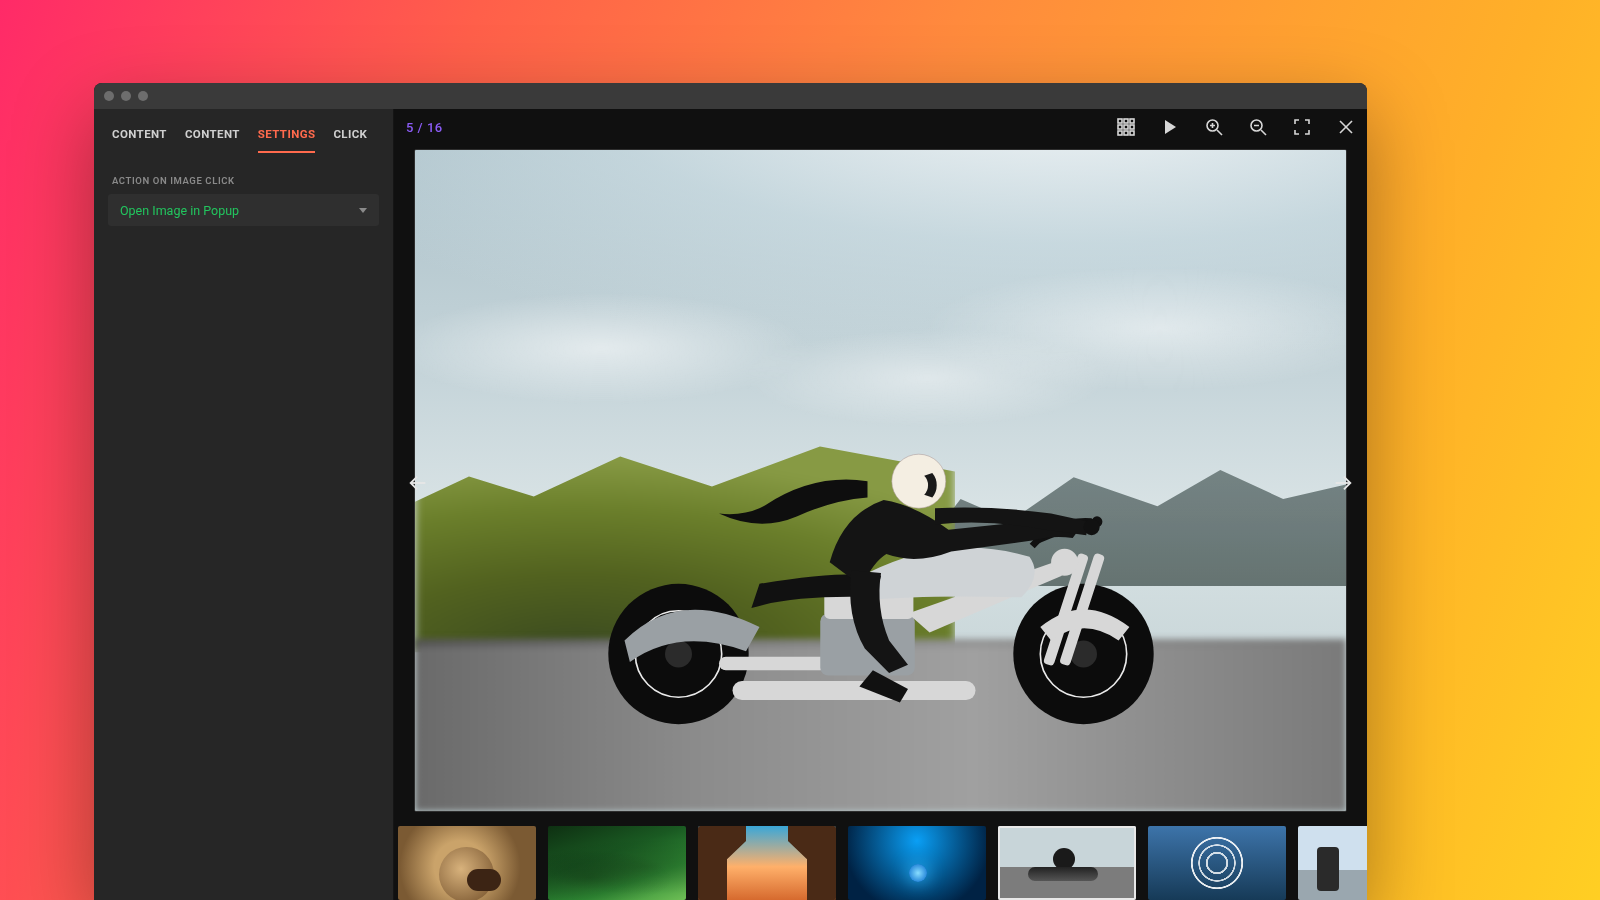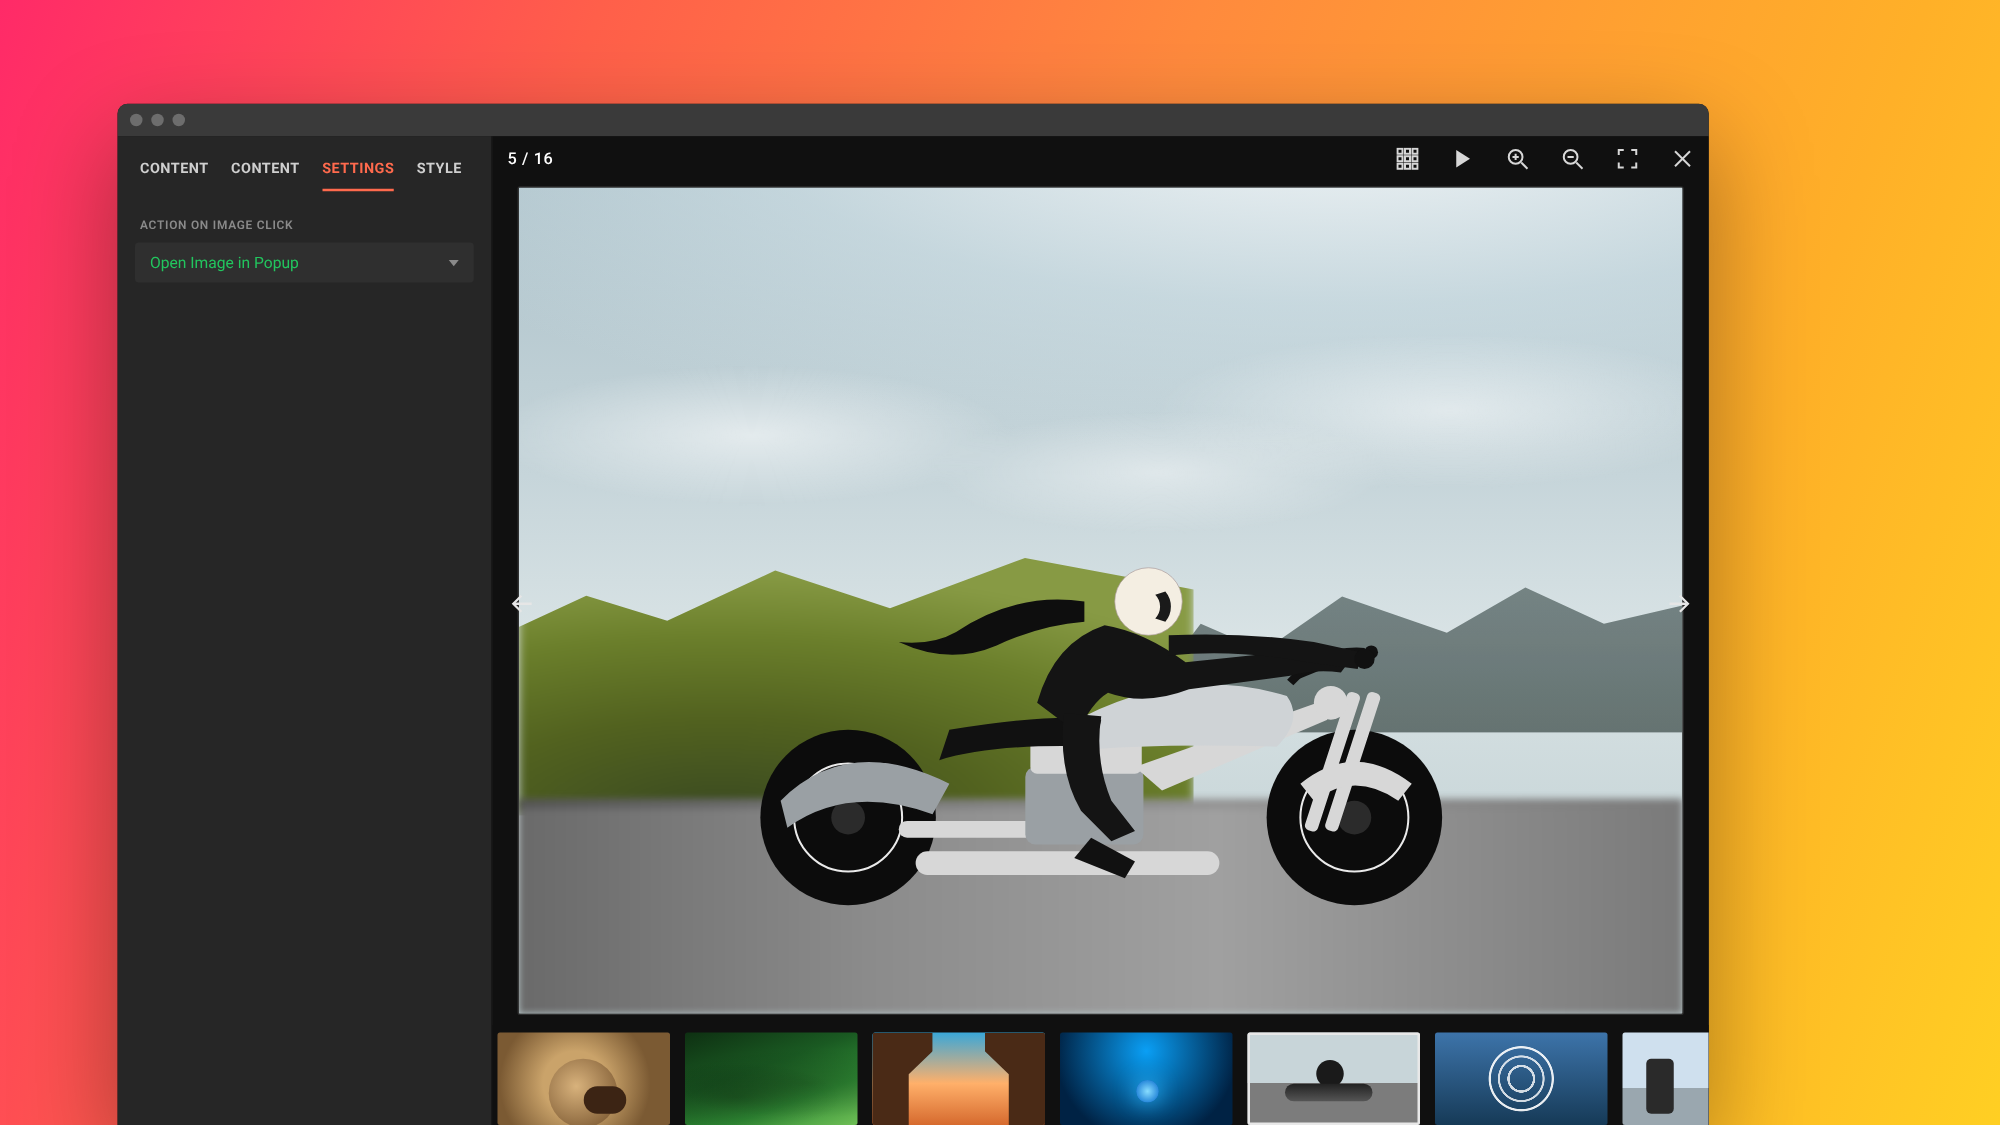--- a/index.html
+++ b/index.html
@@ -67,21 +67,21 @@
     border-top: 1.5px solid #9a9a9a; border-right: 1.5px solid #9a9a9a;
     transform: rotate(45deg);
   }
 
   
   .viewer {
     flex: 1; background: #101010; display: flex; flex-direction: column; position: relative; min-width: 0;
   }
   .topbar {
     height: 36px; display: flex; align-items: center; justify-content: space-between;
-    padding: 0 12px; color: #ffffff; font-size: 13px;
+    padding: 0 12px; color: #8b5cf6; font-size: 13px;
   }
   .topbar .counter { font-weight: 500; letter-spacing: 0.5px; }
   .iconbar { display: flex; gap: 26px; align-items: center; }
   .ibtn { width: 18px; height: 18px; display:flex; align-items:center; justify-content:center; cursor:pointer; color:#d7d7d7; }
   .ibtn svg { width: 18px; height: 18px; stroke: #d7d7d7; fill: none; stroke-width: 1.6; }
 
   .stage-wrap { flex:1; position: relative; padding: 4px 20px 8px 20px; display:flex; }
   .stage {
     flex:1; border: 1px solid #2e2e2e; border-radius: 2px; position: relative; overflow: hidden;
     display:flex;
@@ -193,21 +193,21 @@
     <div class="dot"></div>
   </div>
 
   <div class="content">
 
     <aside class="sidebar">
       <div class="tabs">
         <div class="tab">CONTENT</div>
         <div class="tab">CONTENT</div>
         <div class="tab active">SETTINGS</div>
-        <div class="tab">STYLE</div>
+        <div class="tab">CLICK</div>
       </div>
 
       <div class="section-label">ACTION ON IMAGE CLICK</div>
 
       <div class="field-select">
         <span>Open Image in Popup</span>
         <span class="caret-down"></span>
       </div>
 
     </aside>

